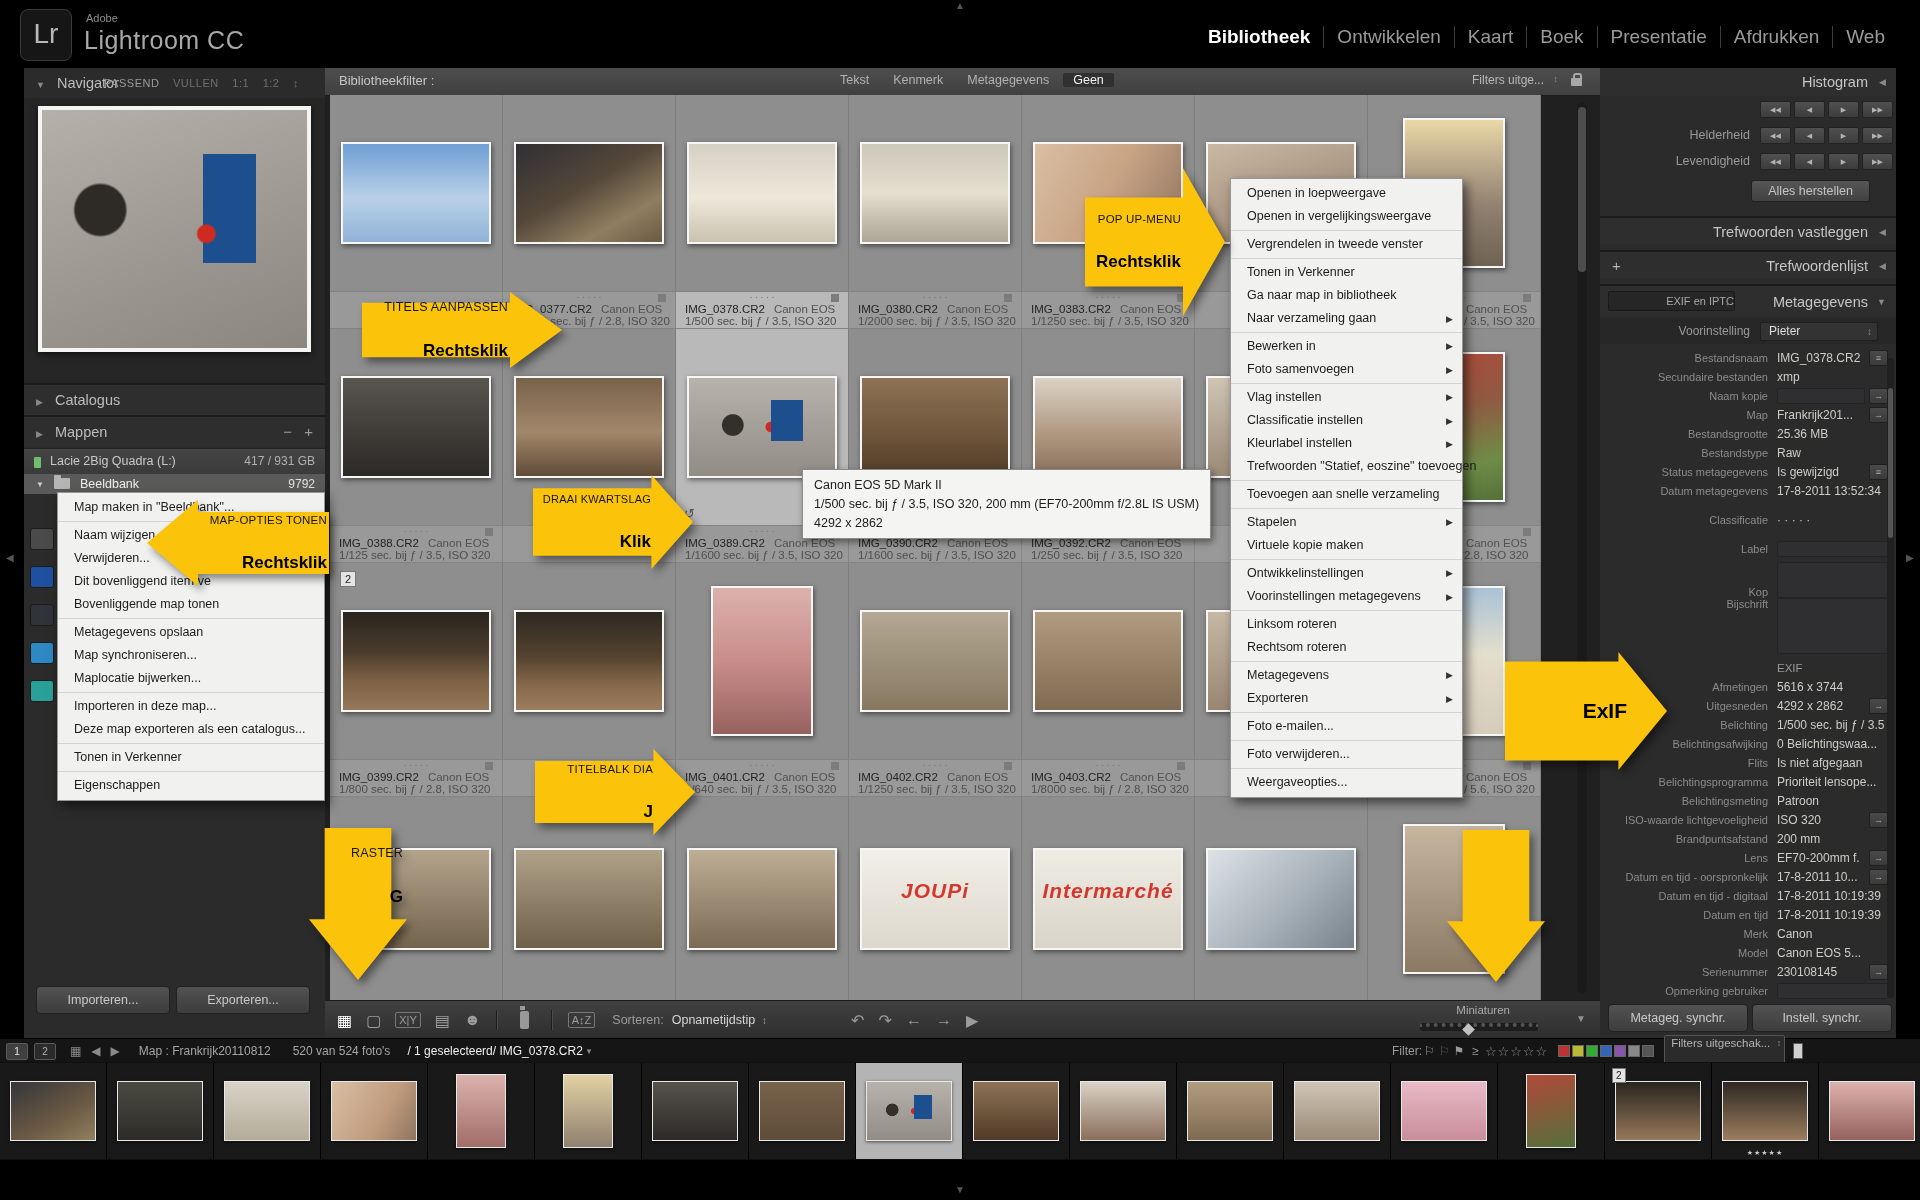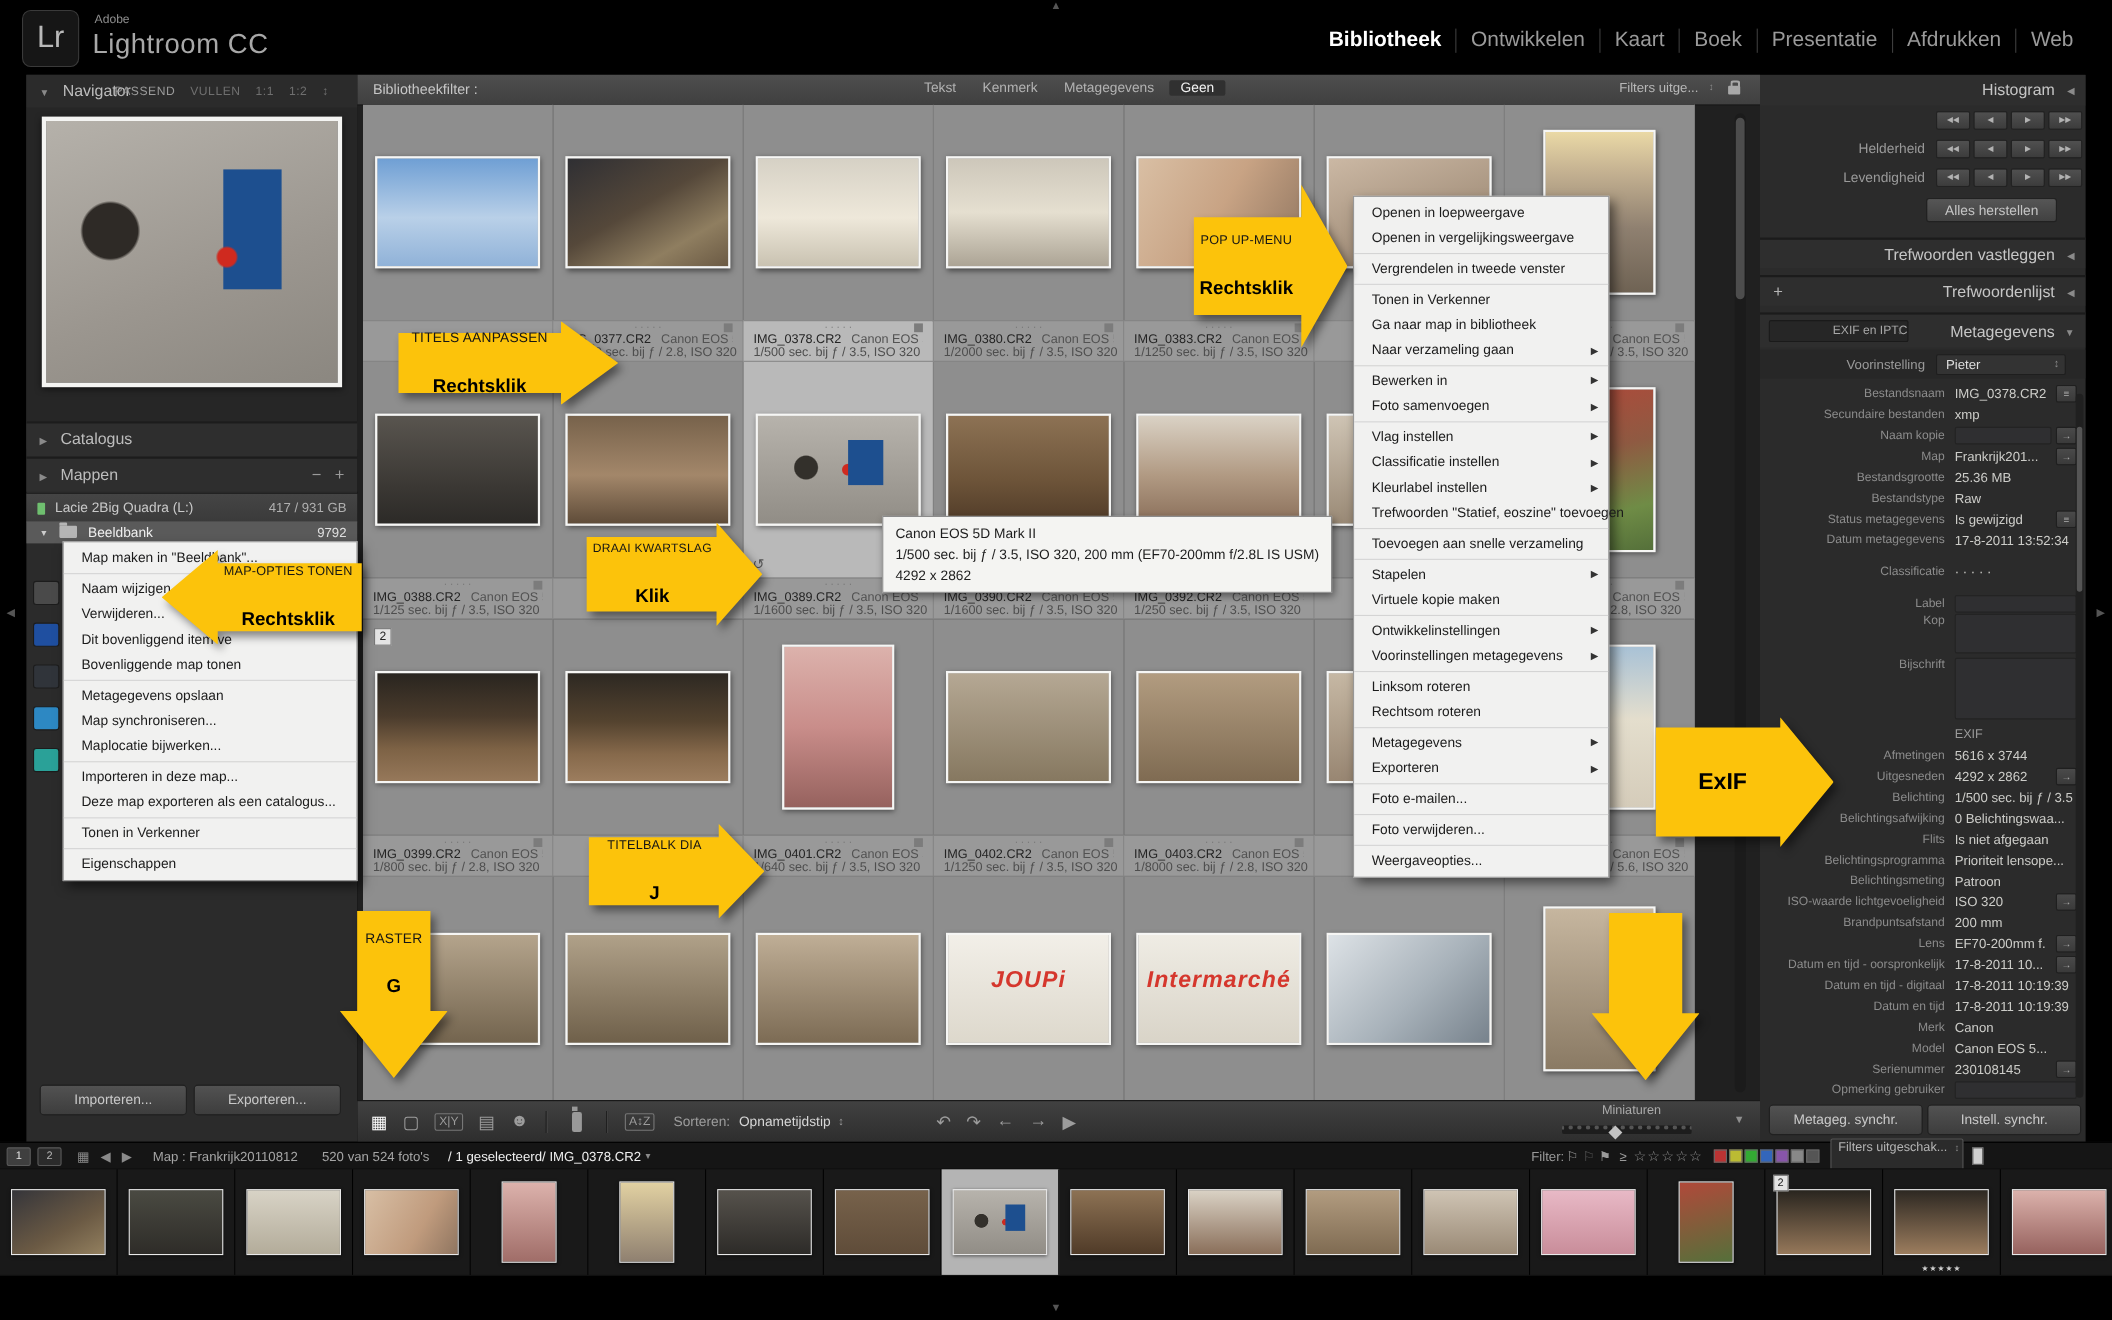--- a/index.html
+++ b/index.html
@@ -123,21 +123,21 @@
     border-radius:2px;color:#a8a8a8;font-size:11px;line-height:18px;padding-left:7px;}
   .metamode .sp{position:absolute;right:4px;color:#777;}
   #presetrow{position:absolute;left:0;top:250px;width:100%;height:26px;background:#272727;display:flex;align-items:center;}
   #presetrow .qlabel{font-size:12px;}
   #presetbox{width:108px;height:17px;background:#333;border:1px solid #1e1e1e;border-radius:2px;color:#ddd;
     font-size:12px;line-height:17px;padding-left:8px;position:relative;}
   #presetbox .sp{position:absolute;right:5px;top:0;color:#888;font-size:10px;}
   #metalist{position:absolute;left:0;top:280px;width:100%;height:654px;overflow:hidden;}
   .mrow{display:flex;height:19px;align-items:center;padding:0 8px 0 6px;}
   .mrow.gap{margin-top:10px;}
-  .mrow.tall{height:40px;align-items:flex-start;}
+  .mrow.tall{height:40px;align-items:flex-end;}
   .mrow.xtall{height:60px;align-items:flex-start;}
   .mlabel{width:162px;text-align:right;color:#8c8c8c;font-size:11px;padding-right:9px;white-space:nowrap;
     overflow:hidden;flex:none;}
   .mval{color:#cdcdc9;font-size:12px;white-space:nowrap;overflow:hidden;flex:1;}
   .mrow.box .mval{background:#2f2f31;border:1px solid #232323;border-radius:2px;height:14px;}
   .mrow.tall .mval{height:34px;} .mrow.xtall .mval{height:54px;}
   .mrow.section .mval{color:#999;font-size:11.5px;}
   .mact{flex:none;width:17px;height:14px;margin-left:4px;background:linear-gradient(#4a4a4a,#3a3a3a);
     border:1px solid #1f1f1f;border-radius:2px;color:#b0b0b0;font-size:9px;text-align:center;line-height:14px;}
   .mact:empty{display:none;}
@@ -192,21 +192,21 @@
     box-shadow:2px 3px 7px rgba(0,0,0,.45);padding:6px 11px;font-size:12.5px;color:#1d1d1d;line-height:1.5;
     z-index:45;white-space:nowrap;}
   
   .callout{position:absolute;z-index:50;filter:drop-shadow(4px 5px 4px rgba(0,0,0,.45));}
   .cbody{position:absolute;inset:0;background:#fcc30b;}
   .ar-right{clip-path:polygon(0 14%,74% 14%,74% 0,100% 50%,74% 100%,74% 86%,0 86%);}
   .ar-right-tall{clip-path:polygon(0 20%,70% 20%,70% 0,100% 50%,70% 100%,70% 80%,0 80%);}
   .ar-right-fat{clip-path:polygon(0 8%,70% 8%,70% 0,100% 50%,70% 100%,70% 92%,0 92%);}
   .ar-left{clip-path:polygon(100% 14%,28% 14%,28% 0,0 50%,28% 100%,28% 86%,100% 86%);}
   .ar-down{clip-path:polygon(16% 0,84% 0,84% 60%,100% 60%,50% 100%,0 60%,16% 60%);}
-  .ctext{position:absolute;display:flex;flex-direction:column;align-items:center;justify-content:center;text-align:center;gap:27px;}
+  .ctext{position:absolute;display:flex;flex-direction:column;align-items:flex-end;justify-content:center;text-align:center;gap:27px;}
   .l1{font-size:12.5px;color:#151515;letter-spacing:.2px;white-space:nowrap;}
   .l2{font-weight:bold;font-size:17px;color:#000;white-space:nowrap;}
   #co-titels{left:362px;top:292px;width:200px;height:76px;} #co-titels .ctext{left:2px;right:54px;top:10px;bottom:10px;}
   #co-popup{left:1085px;top:168px;width:140px;height:148px;} #co-popup .ctext{left:0px;right:44px;top:28px;bottom:28px;}
   #co-popup .l1{font-size:11.5px;}
   #co-mapopties{left:147px;top:500px;width:182px;height:86px;} #co-mapopties .ctext{left:50px;right:2px;top:12px;bottom:12px;}
   #co-mapopties .l1{font-size:11.5px;}
   #co-draai{left:533px;top:475px;width:160px;height:94px;} #co-draai .ctext{left:2px;right:42px;top:13px;bottom:13px;}
   #co-draai .l1{font-size:11px;}
   #co-titelbalk{left:535px;top:749px;width:160px;height:86px;} #co-titelbalk .ctext{left:2px;right:42px;top:12px;bottom:12px;}

